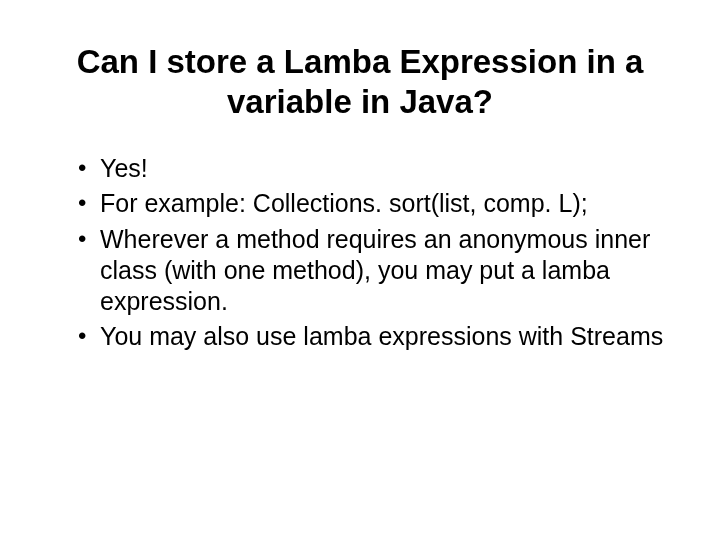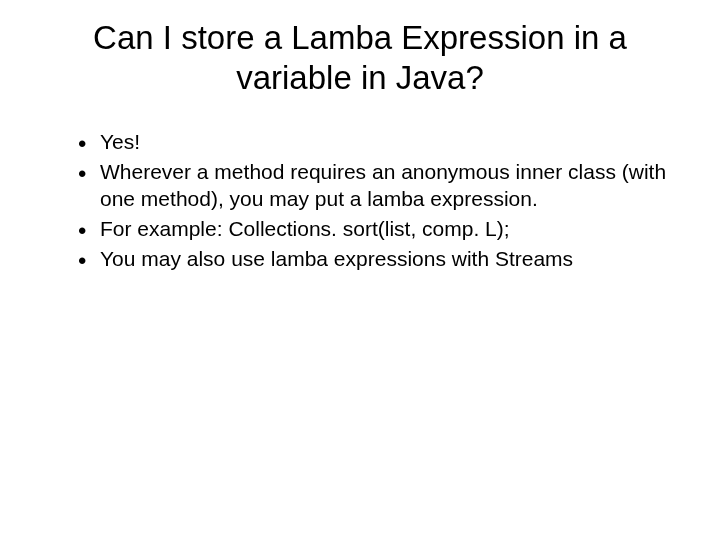--- a/index.html
+++ b/index.html
@@ -6,47 +6,48 @@
     body {
       width: 720px;
       height: 540px;
       background: #ffffff;
       font-family: Arial, Helvetica, sans-serif;
       color: #000000;
       padding: 18px 50px 30px 50px;
     }
     .title {
       font-size: 33px;
-      font-weight: normal;
+      font-weight: bold;
       text-align: center;
       line-height: 1.2;
       margin-bottom: 32px;
+      margin-top: 24px;
     }
     .bullets {
       list-style: none;
       padding-left: 28px;
     }
     .bullets li {
-      font-size: 21px;
+      font-size: 25px;
       line-height: 1.25;
       margin-bottom: 4px;
       position: relative;
       padding-left: 22px;
     }
     .bullets li::before {
       content: "•";
       position: absolute;
       left: 0;
       top: 0;
       font-size: 24px;
     }
   </style>
 </head>
 <body>
 
 <h1 class="title">Can I store a Lamba Expression in a variable in Java?</h1>
 
 <ul class="bullets">
   <li>Yes!</li>
+  <li>For example:  Collections. sort(list, comp. L);</li>
   <li>Wherever a method requires an anonymous inner class (with one method), you may put a lamba expression.</li>
-  <li>For example:  Collections. sort(list, comp. L);</li>
   <li>You may also use lamba expressions with Streams</li>
 </ul>
 
 </body></html>

